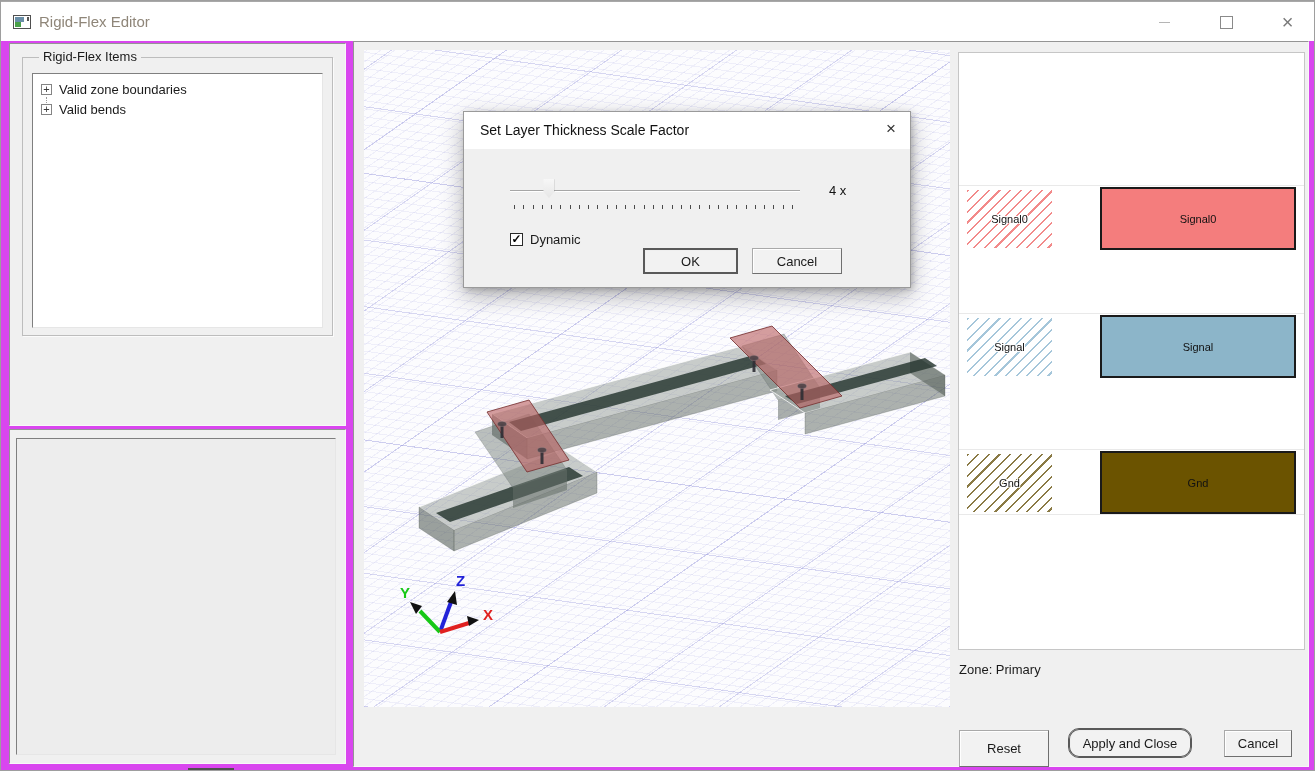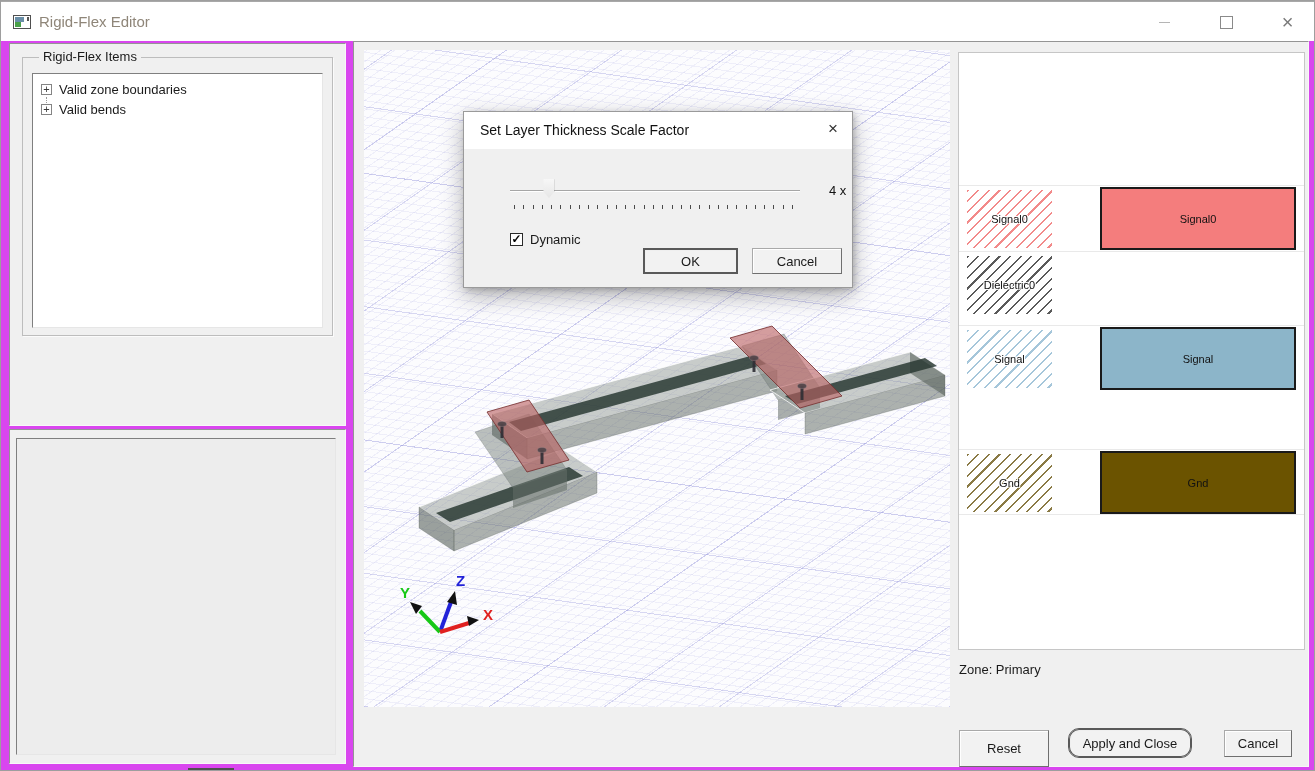--- a/index.html
+++ b/index.html
@@ -62,21 +62,21 @@
   .zone-label { position:absolute; left:605px; top:620px; font-size:13px; }
   
   .btn { position:absolute; background:#f2f2f2; border:1px solid; border-color:#a9a9a9 #6f6f6f #6f6f6f #a9a9a9;
     box-shadow:inset 1px 1px 0 #ffffff; font-size:13px; font-family:"Liberation Sans",sans-serif;
     display:flex; align-items:center; justify-content:center; cursor:default; }
   .btn-default { border:1px solid #595959; box-shadow:inset 0 0 0 1px #595959, inset 2px 2px 0 #efefef; }
   .btn-reset  { left:605px; top:688px; width:90px;  height:37px; }
   .btn-apply  { left:714px; top:686px; width:124px; height:30px;border-radius:11px; }
   .btn-fcancel{ left:870px; top:688px; width:68px;  height:27px; }
   
-  .dialog { position:absolute; left:462px; top:110px; width:390px; height:177px; background:#f0f0f0;
+  .dialog { position:absolute; left:462px; top:110px; width:448px; height:177px; background:#f0f0f0;
     border:1px solid #9a9a9a; box-shadow:0 8px 22px rgba(0,0,0,0.30), 2px 2px 6px rgba(0,0,0,0.18); }
   .dialog-titlebar { position:absolute; left:0; top:0; width:100%; height:37px; background:#ffffff; }
   .dialog-title { position:absolute; left:16px; top:10px; font-size:14px; color:#111; }
   .dialog-close { position:absolute; right:14px; top:8px; font-size:17px; color:#333; line-height:1; cursor:default; }
   .slider-track { position:absolute; left:46px; top:78px; width:290px; height:2px; background:#a6a6a6; border-bottom:1px solid #fff; }
   .slider-thumb { position:absolute; top:67px; width:11px; height:19px;
     background:linear-gradient(#f7f7f7,#e6e6e6);
     clip-path:polygon(0 0,100% 0,100% 64%,50% 100%,0 64%);
     filter:drop-shadow(0 0 1px #6a6a6a); }
   .slider-value { position:absolute; left:349px; top:71px; font-size:13px; color:#111;margin-left:16px; }
@@ -193,27 +193,21 @@
 
     <div class="stackup">
       <div class="layer-row" style="top:132px;">
         <div class="layer-hatch" style="background-image: repeating-linear-gradient(135deg, rgb(242, 138, 138) 0px, rgb(242, 138, 138) 1.6px, transparent 1.6px, transparent 7.5px);">
             <span class="hlabel">Signal0</span>
           </div>
         <div class="layer-fill" style="background: rgb(244, 125, 125);">
             <span class="flabel">Signal0</span>
           </div>
       </div>
-      <div class="layer-row" style="top:198px;">
-        <div class="layer-hatch" style="background-image: repeating-linear-gradient(135deg, rgb(90, 90, 90) 0px, rgb(90, 90, 90) 1.6px, transparent 1.6px, transparent 7.5px);">
-            <span class="hlabel">Dielectric0</span>
-          </div>
-
-      </div>
-      <div class="layer-row" style="top:272px;">
+      <div class="layer-row" style="top:260px;">
         <div class="layer-hatch" style="background-image: repeating-linear-gradient(135deg, rgb(165, 198, 218) 0px, rgb(165, 198, 218) 1.6px, transparent 1.6px, transparent 7.5px);">
             <span class="hlabel">Signal</span>
           </div>
         <div class="layer-fill" style="background: rgb(140, 181, 201);">
             <span class="flabel">Signal</span>
           </div>
       </div>
       <div class="layer-row last" style="top:396px;">
         <div class="layer-hatch" style="background-image: repeating-linear-gradient(135deg, rgb(138, 122, 69) 0px, rgb(138, 122, 69) 1.6px, transparent 1.6px, transparent 7.5px);">
             <span class="hlabel">Gnd</span>

